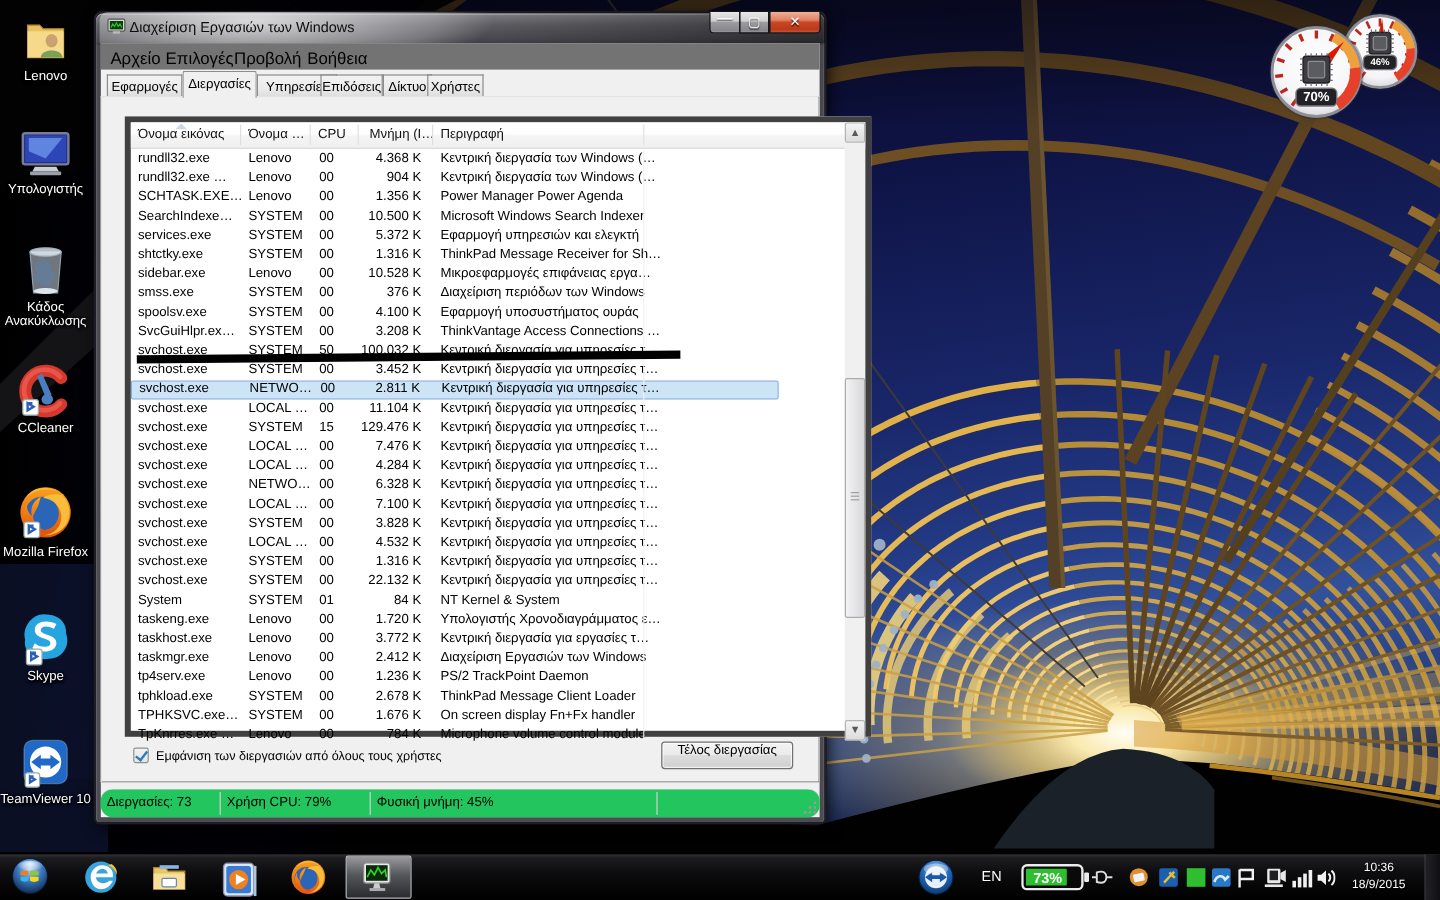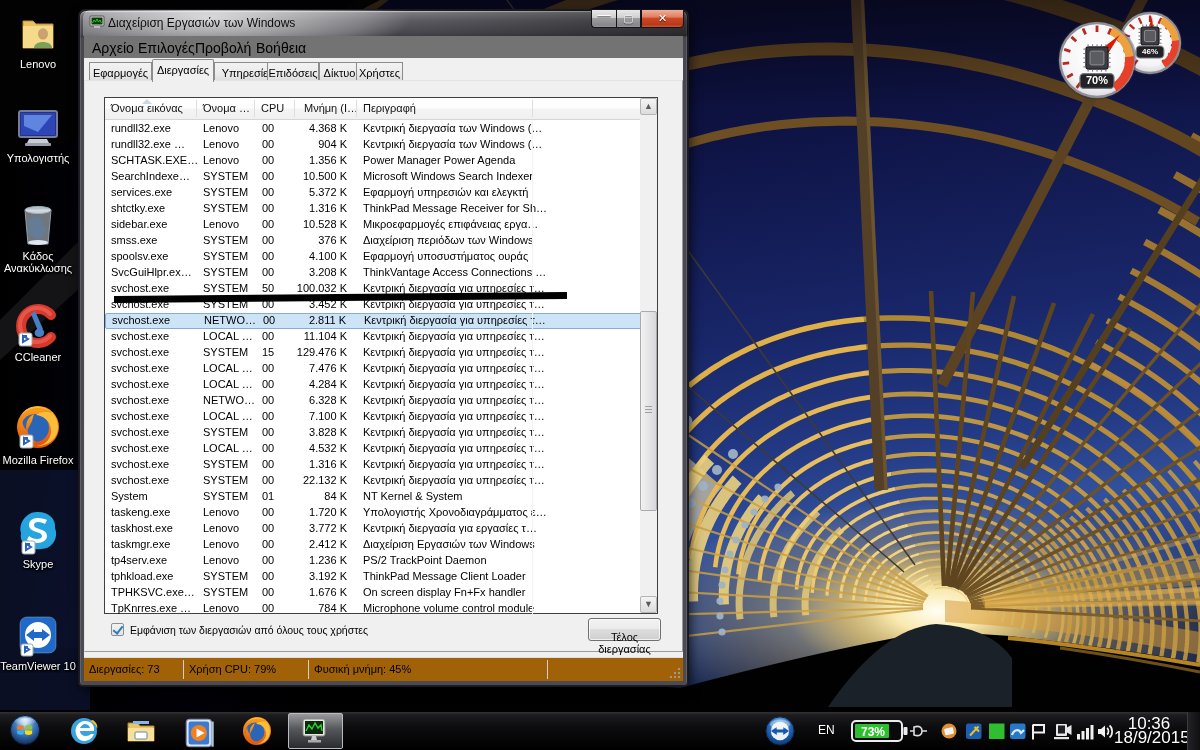--- a/index.html
+++ b/index.html
@@ -31,30 +31,30 @@
 .capbtns{position:absolute;right:4px;top:-1px;height:19px;}
 .cb{display:inline-block;height:19px;vertical-align:top;border:1px solid #14141a;position:relative;}
 .cb.min{width:25px;border-radius:0 0 0 4px;background:linear-gradient(#e8e8e8,#cfcfcf 45%,#9d9da1 50%,#88888c 90%,#99999d);border-right:none;}
 .cb.max{width:25px;background:linear-gradient(#e8e8e8,#cfcfcf 45%,#9d9da1 50%,#88888c 90%,#99999d);}
 .cb.close{width:43px;border-radius:0 0 4px 0;background:linear-gradient(#f0b097,#e08064 40%,#cc4724 50%,#b93a1a 85%,#c65532);border-left:1px solid #14141a;}
 .cb .g{position:absolute;left:0;right:0;text-align:center;color:#fff;font-size:11px;top:2px;text-shadow:0 1px 1px rgba(0,0,0,.7);}
 .cb.min .g{top:-3px;font-size:13px;font-weight:bold;}
 #client{position:absolute;left:5px;top:26px;width:599px;height:645px;background:#f0f0f0;}
 #menubar{position:absolute;left:0;top:0;width:100%;height:22px;background:#737373;font-size:14px;color:#000;}
 #menubar span{position:absolute;top:4px;}
-#statusbar{position:absolute;left:0;bottom:0;width:100%;height:24px;background:#a16207;border-top:1px solid #dfdfdf;font-size:11px;color:#000;}
+#statusbar{position:absolute;left:0;bottom:0;width:100%;height:24px;background:#22c55e;border-top:1px solid #dfdfdf;font-size:11px;color:#000;border-radius:10px;}
 #statusbar .sep{position:absolute;top:2px;bottom:2px;width:1px;background:#cfcfcf;}
 #statusbar span{position:absolute;top:5px;}
 
 .tab{position:absolute;top:26px;height:19px;background:linear-gradient(#f2f2f2,#ebebeb 60%,#dcdcdc);border:1px solid #8c8c8c;border-bottom:none;font-size:11px;text-align:center;color:#000;padding-top:4px;overflow:hidden;}
 .tab.selected{top:23px;height:23px;background:#f0f0f0;z-index:3;border-radius:2px 2px 0 0;}
 #tabpage{position:absolute;left:0px;top:44px;width:599px;height:572px;border:1px solid #9a9a9a;border-left-color:#e3e3e3;border-top-color:#e3e3e3;background:#f0f0f0;}
 
 
-#list{position:absolute;left:19px;top:16px;width:554px;height:517px;background:#fff;border:1px solid #404040;}
+#list{position:absolute;left:19px;top:16px;width:622px;height:517px;background:#fff;border:5px solid #404040;}
 #lhead{position:absolute;left:0;top:0;width:100%;height:22px;background:linear-gradient(#ffffff,#fdfdfd 45%,#f4f4f4 55%,#f0f0f1);border-bottom:1px solid #d5d5d5;font-size:11px;color:#111;}
 #lhead .hc{position:absolute;top:4px;}
 #lhead .hd{position:absolute;top:2px;bottom:2px;width:1px;background:#dcdfe1;}
 #lbody{position:absolute;left:0;top:23px;width:540px;height:493px;overflow:hidden;}
 .lrow{position:absolute;left:0;width:540px;height:16px;font-size:11px;color:#000;white-space:nowrap;}
 .lrow span{position:absolute;top:1px;}
 .rc1{left:6px;}
 .rc2{left:98px;}
 .rc3{left:157px;}
 .rc4{right:298px;text-align:right;}
@@ -67,28 +67,28 @@
 .sbtn{position:absolute;left:0;width:17px;height:17px;background:linear-gradient(#f4f4f4,#dcdcdc);border:1px solid #b5b5b8;border-radius:2px;color:#5a5a5a;font-size:9px;text-align:center;line-height:15px;}
 #sthumb{position:absolute;left:0px;top:213px;width:17px;height:200px;background:linear-gradient(90deg,#f2f2f2,#e8e8ea 40%,#d8d8da);border:1px solid #ababad;border-radius:2px;}
 #sthumb:after{content:"";position:absolute;left:4px;right:4px;top:94px;height:1px;background:#a0a0a0;box-shadow:0 3px 0 #a0a0a0,0 6px 0 #a0a0a0;}
 
 #annline{position:absolute;background:#000;}
 
 #chkrow{position:absolute;left:19px;top:541px;width:558px;height:20px;font-size:10.5px;color:#000;}
 #chkbox{position:absolute;left:7px;top:1px;width:13px;height:13px;background:linear-gradient(#f2f2f2,#e5e5e5);border:1px solid #8e8f8f;border-radius:2px;}
 #chkbox:after{content:"";position:absolute;left:3px;top:0px;width:4px;height:8px;border:solid #2c7cbe;border-width:0 2px 2px 0;transform:rotate(38deg);}
 #chklbl{position:absolute;left:26px;top:2px;}
-#endbtn{position:absolute;right:1px;top:-4px;width:73px;height:23px;background:linear-gradient(#f2f2f2,#ebebeb 50%,#dddddd 50%,#cfcfcf);border:1px solid #707070;border-radius:3px;font-size:11px;text-align:center;padding-top:12px;color:#000;box-shadow:inset 0 0 0 1px rgba(255,255,255,.7);}
+#endbtn{position:absolute;right:1px;top:-4px;width:110px;height:23px;background:linear-gradient(#f2f2f2,#ebebeb 50%,#dddddd 50%,#cfcfcf);border:1px solid #707070;border-radius:3px;font-size:11px;text-align:center;padding-top:0;color:#000;box-shadow:inset 0 0 0 1px rgba(255,255,255,.7);}
 
 
 #taskbar{position:absolute;left:0;top:712px;width:1200px;height:38px;background:linear-gradient(#333336,#1c1c1f 8%,#0d0d0f 40%,#060607 70%,#000);}
 #taskbar .tbico{position:absolute;top:3px;width:32px;height:32px;}
 #tmbtn{position:absolute;left:288px;top:1px;width:55px;height:36px;background:linear-gradient(rgba(255,255,255,0.55),rgba(220,225,232,0.35) 45%,rgba(160,170,180,0.25));border:1px solid #b8bcc2;border-radius:2px;}
 .traytxt{position:absolute;color:#fff;font-size:12px;text-shadow:0 1px 1px #000;}
-#clock{position:absolute;right:16px;top:5px;width:70px;text-align:center;color:#fff;font-size:17px;text-shadow:0 1px 1px #000;line-height:14px;}
+#clock{position:absolute;right:16px;top:5px;width:70px;text-align:center;color:#fff;font-size:10px;text-shadow:0 1px 1px #000;line-height:14px;}
 #showdesk{position:absolute;right:0;top:0;width:13px;height:38px;border-left:1px solid #3c3c40;background:linear-gradient(90deg,#222226,#101013);}
 </style></head>
 <body>
 <div id="wall"><svg width="1200" height="750" viewBox="0 0 1200 750">
       <defs>
 <linearGradient id="sky" x1="0" y1="0" x2="0.22" y2="1">
  <stop offset="0" stop-color="#07071c"></stop>
  <stop offset="0.30" stop-color="#0e1344"></stop>
  <stop offset="0.55" stop-color="#182567"></stop>
  <stop offset="0.72" stop-color="#233a85"></stop>
@@ -711,21 +711,21 @@
               <span class="rc1">tp4serv.exe</span>
               <span class="rc2">Lenovo</span>
               <span class="rc3">00</span>
               <span class="rc4">1.236 K</span>
               <span class="rc5">PS/2 TrackPoint Daemon</span>
             </div>
             <div class="lrow" style="top:448px">
               <span class="rc1">tphkload.exe</span>
               <span class="rc2">SYSTEM</span>
               <span class="rc3">00</span>
-              <span class="rc4">3.192 K</span>
+              <span class="rc4">2.678 K</span>
               <span class="rc5">ThinkPad Message Client Loader</span>
             </div>
             <div class="lrow" style="top:464px">
               <span class="rc1">TPHKSVC.exe…</span>
               <span class="rc2">SYSTEM</span>
               <span class="rc3">00</span>
               <span class="rc4">1.676 K</span>
               <span class="rc5">On screen display Fn+Fx handler</span>
             </div>
             <div class="lrow" style="top:480px">

